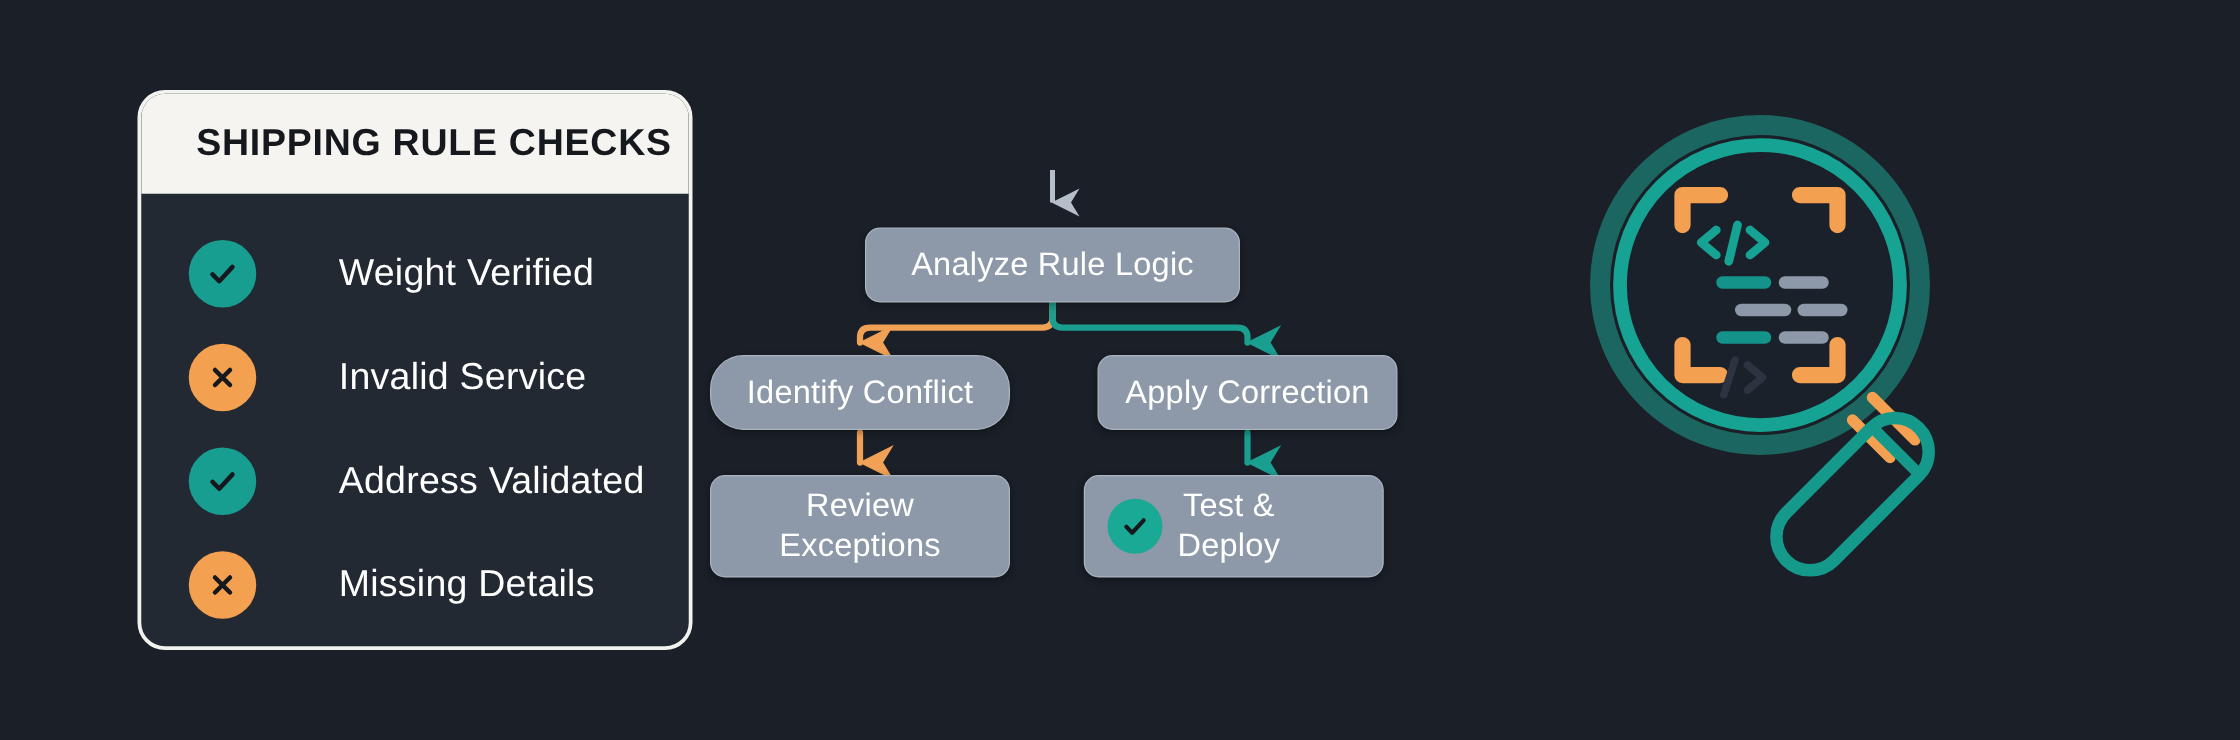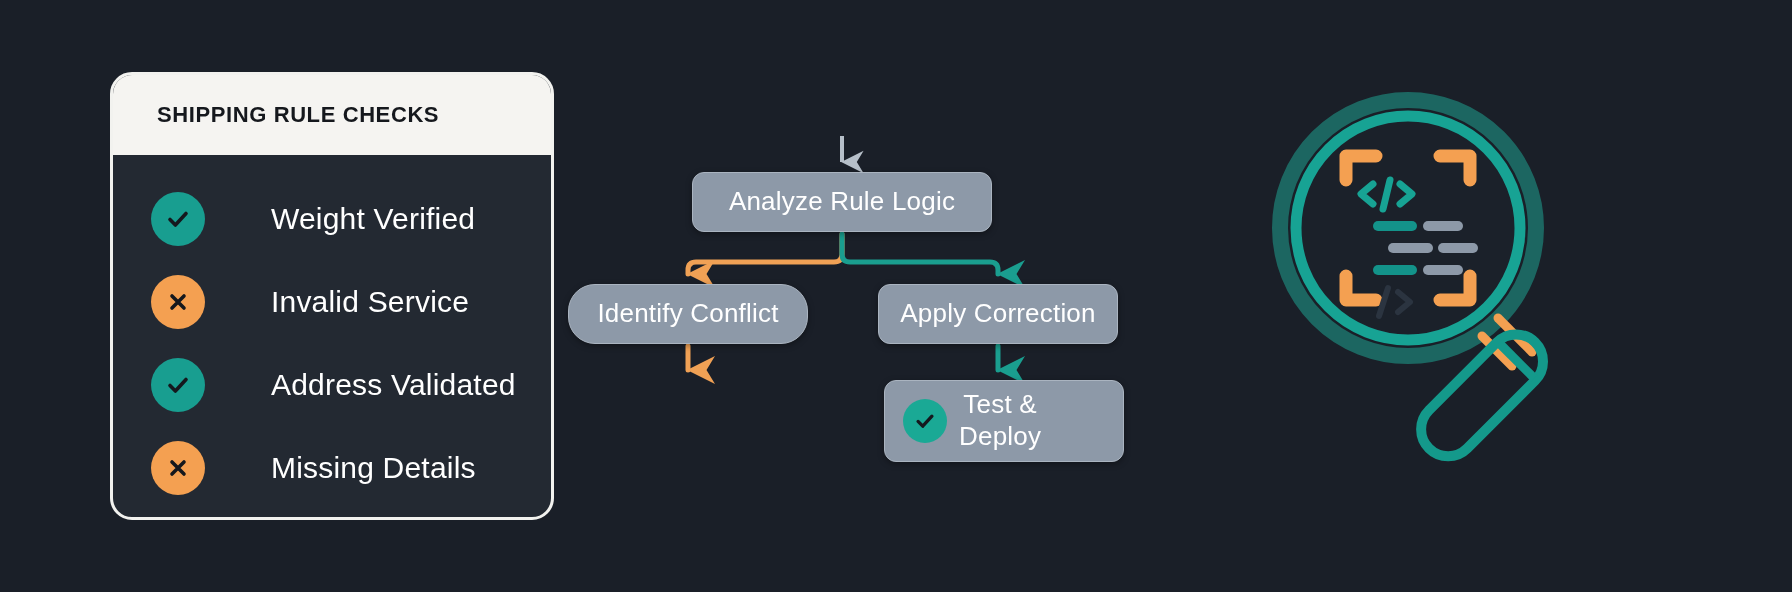--- a/index.html
+++ b/index.html
@@ -37,21 +37,21 @@
   }
   .card-header {
     height: 80px;
     background: #f5f4f1;
     display: flex;
     align-items: center;
     padding-left: 44px;
     box-sizing: border-box;
   }
   .card-title {
-    font-size: 22px;
+    font-size: 30px;
     font-weight: 700;
     letter-spacing: 0.6px;
     color: #15181d;
     white-space: nowrap;
   }
   .card-body {
     padding: 22px 0 0 0;
   }
   .check-row {
     display: flex;
@@ -109,25 +109,25 @@
     align-items: center;
     justify-content: center;
     color: #ffffff;
     font-size: 26px;
     letter-spacing: 0.2px;
     text-align: center;
     line-height: 1.22;
     box-shadow: 0 2px 6px rgba(0,0,0,0.35);
   }
   .node.n-config   { left: 72px;  top: 12px;  width: 300px; height: 60px; }
-  .node.n-analyze  { left: 72px;  top: 110px; width: 300px; height: 60px; }
+  .node.n-analyze  { left: 72px;  top: 120px; width: 300px; height: 60px; }
   .node.n-identify { left: -52px; top: 222px; width: 240px; height: 60px; border-radius: 27px; }
   .node.n-apply    { left: 258px; top: 222px; width: 240px; height: 60px; }
   .node.n-review   { left: -52px; top: 318px; width: 240px; height: 82px; }
-  .node.n-deploy   { left: 264px; top: 318px; width: 240px; height: 82px;
+  .node.n-deploy   { left: 247px; top: 318px; width: 240px; height: 82px;
                      justify-content: flex-start; padding-left: 74px; }
   .node-badge {
     position: absolute;
     left: 18px;
     top: 50%;
     transform: translateY(-50%);
     width: 44px;
     height: 44px;
     border-radius: 50%;
     background: #1aa995;
@@ -228,20 +228,26 @@
     </div>
 
     <div class="node n-identify">
       <span class="node-text">Identify Conflict</span>
     </div>
 
     <div class="node n-apply">
       <span class="node-text">Apply Correction</span>
     </div>
 
+    <div class="node n-review">
+      <span>
+        <span>Review</span><br>
+        <span>Exceptions</span>
+      </span>
+    </div>
 
     <div class="node n-deploy">
       <span class="node-badge">
         <svg width="26" height="26" viewBox="0 0 30 30">
           <path d="M7 15.5 L12.4 21 L23 9.5" fill="none" stroke="#15181d" stroke-width="3.8" stroke-linecap="round" stroke-linejoin="round"></path>
         </svg>
       </span>
       <span>
         <span>Test &amp;</span><br>
         <span>Deploy</span>

